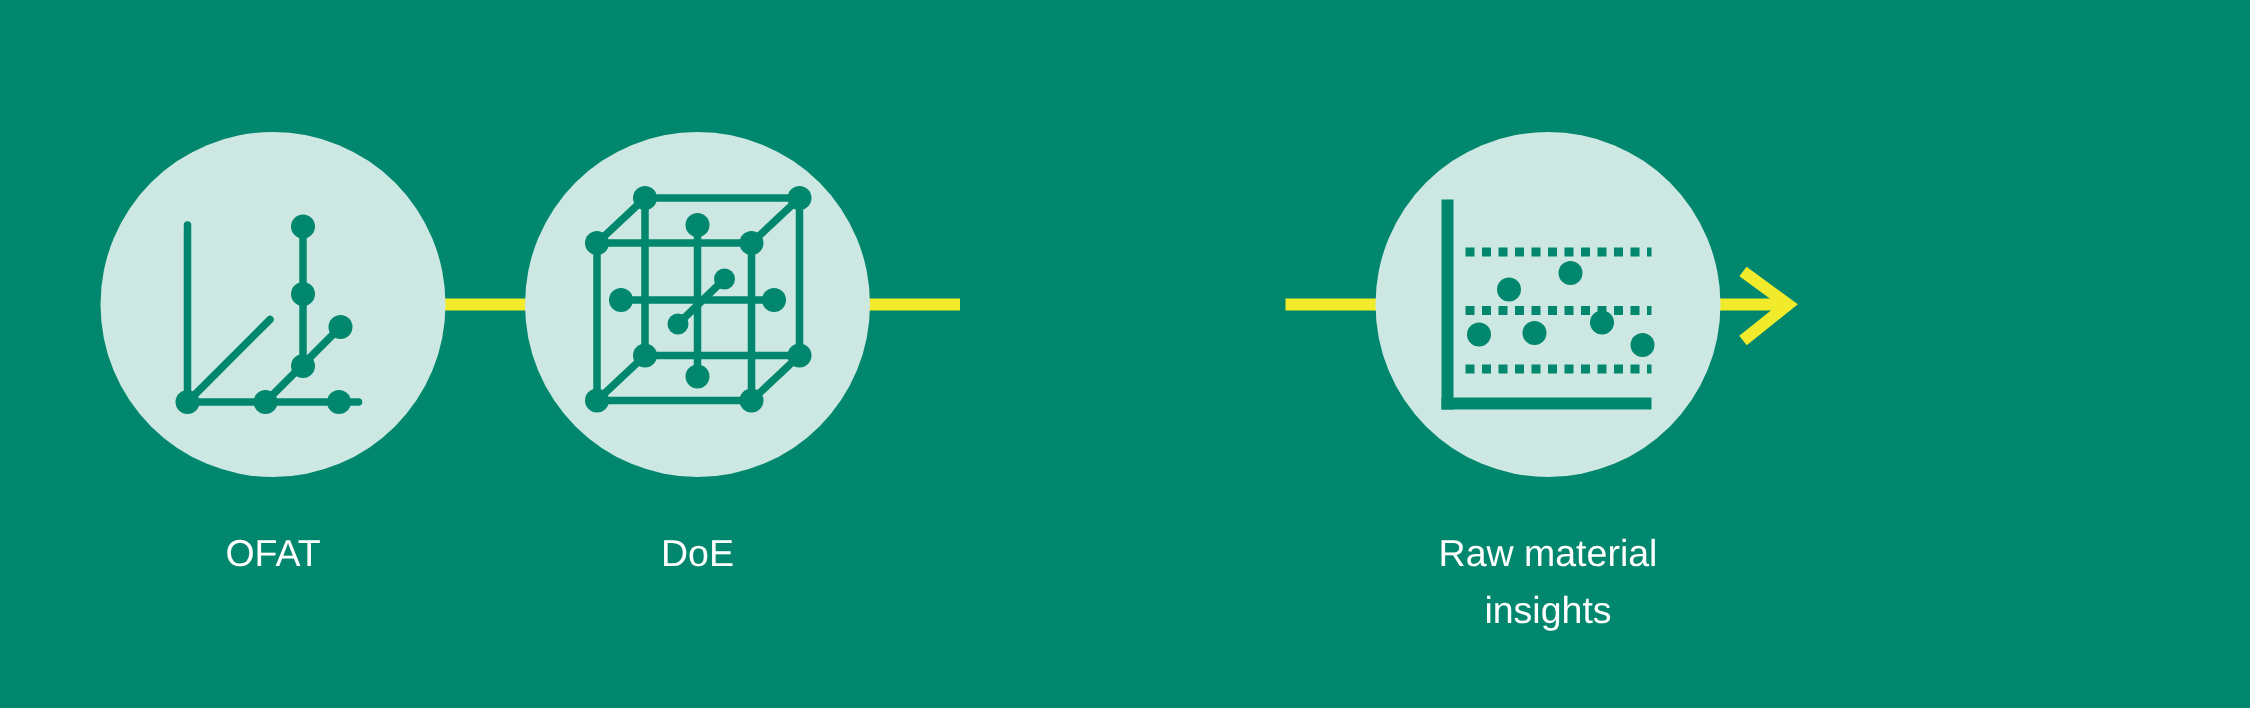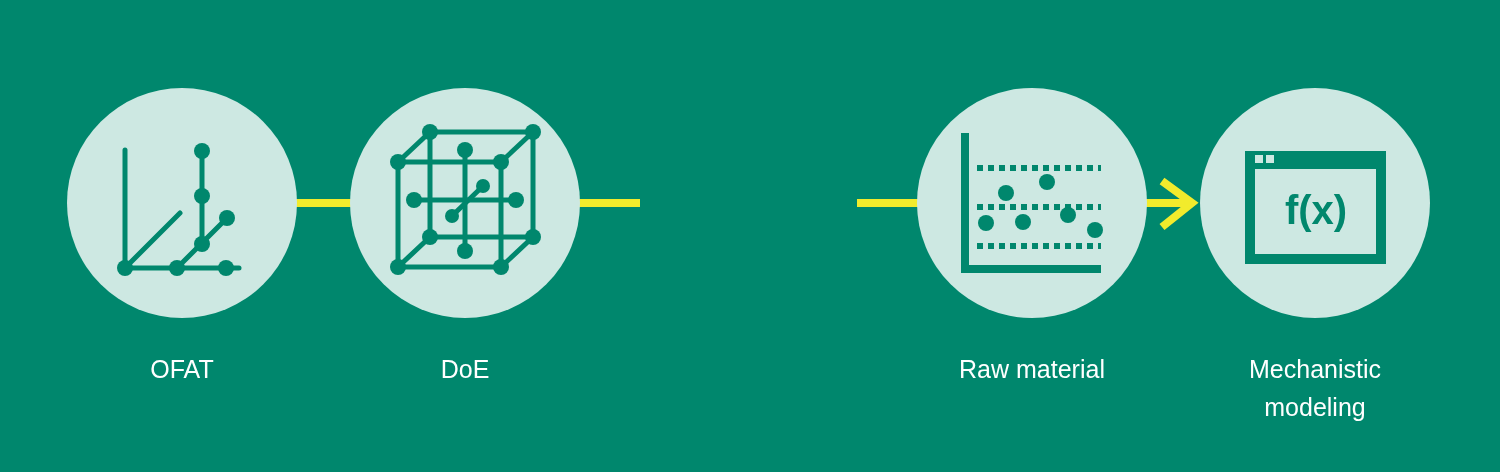--- a/index.html
+++ b/index.html
@@ -128,35 +128,18 @@
           <circle cx="130" cy="94" r="8"></circle>
           <circle cx="69" cy="135" r="8"></circle>
           <circle cx="106" cy="134" r="8"></circle>
           <circle cx="151" cy="127" r="8"></circle>
           <circle cx="178" cy="142" r="8"></circle>
         </g>
       </svg>
     </div>
     <div class="label">
       <div>Raw material</div>
+      <div>insights</div>
     </div>
   </div>
 
-  <div class="step" style="left:1200px;">
-    <div class="circle">
-      <svg width="230" height="230" viewBox="0 0 230 230">
-        <g fill="#00876d">
-          <path d="M45,63 H186 V176 H45 Z M55,81 V166 H176 V81 Z" fill-rule="evenodd"></path>
-        </g>
-        <g fill="#cde8e2">
-          <rect x="55" y="67" width="8" height="8"></rect>
-          <rect x="66" y="67" width="8" height="8"></rect>
-        </g>
-        <text x="116" y="136" text-anchor="middle" fill="#00876d" font-family="Liberation Sans, sans-serif" font-weight="bold" font-size="40">f(x)</text>
-      </svg>
-    </div>
-    <div class="label">
-      <div>Mechanistic</div>
-      <div>modeling</div>
-    </div>
-  </div>
 
 </div>
 
 </body></html>

